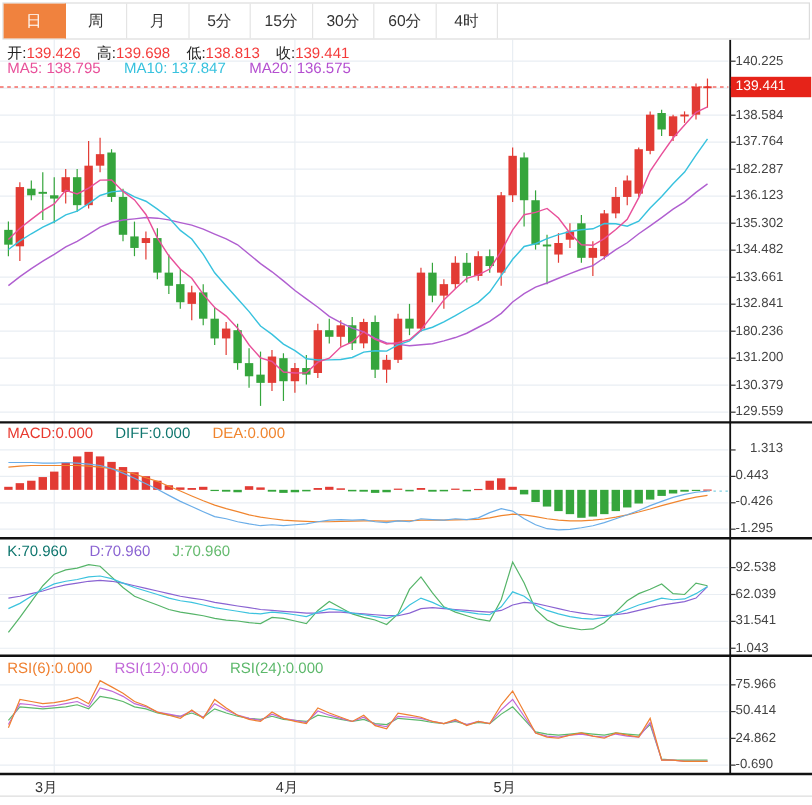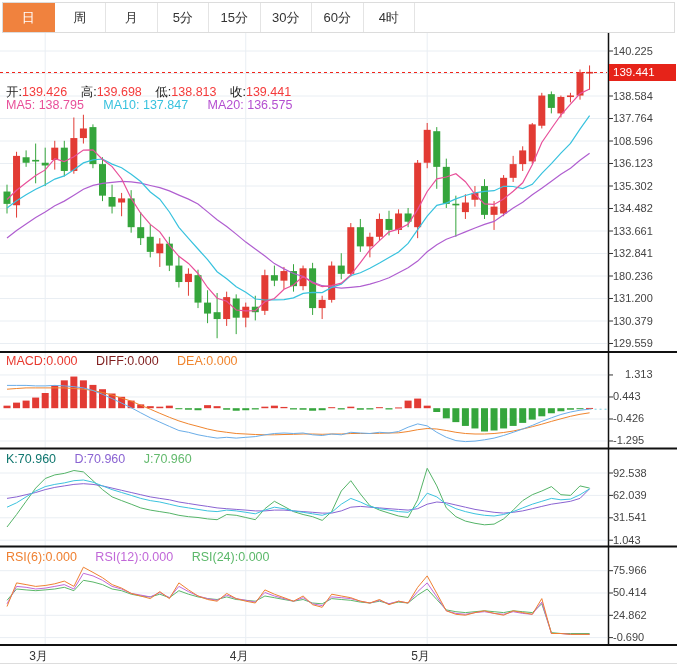--- a/index.html
+++ b/index.html
@@ -9,37 +9,37 @@
 
   
   .tabbar { position:absolute; top:2px; left:2px; width:673px; height:31px;
             display:flex; border:1px solid #dcdcdc; background:#fff; }
   .tab { width:51.5px; height:100%; display:flex; align-items:center; justify-content:center;
          font-size:13px; color:#333; border-right:1px solid #e4e4e4; cursor:pointer; }
   .tab.sel { background:#f0823e; color:#fff; border-right:1px solid #f0823e; }
   .tab-fill { flex:1; }
 
   
-  .row { position:absolute; left:6px; white-space:nowrap; font-size:12.5px;margin-top:48px; }
+  .row { position:absolute; left:6px; white-space:nowrap; font-size:12.5px; }
   .row1 { top:36px; }
   .row2 { top:50px; }
   .grp { margin-right:10px; }
   .lab { color:#222; }
   .val { color:#f43b3b; }
   .c-ma5 { color:#e8509a; margin-right:16px; }
   .c-ma10 { color:#38c2de; margin-right:16px; }
   .c-ma20 { color:#b44fd0; }
   .ptitle { position:absolute; left:6px; font-size:12.5px; white-space:nowrap; }
   .t-macd { top:354px; }
   .t-kdj  { top:452px; }
   .t-rsi  { top:550px; }
   .tk { margin-right:15px; }
   .tk i { font-style:normal; }
   .c-macdr { color:#e8392f; }
-  .c-diff  { color:#7f1d1d; }
+  .c-diff  { color:#0f766e; }
   .c-dea   { color:#f0852e; }
   .c-k { color:#0f766e; }
   .c-d { color:#8a63d2; }
   .c-j { color:#64ba6e; }
   .c-rsi6  { color:#ef8031; }
   .c-rsi12 { color:#c168d8; }
   .c-rsi24 { color:#5cb86a; }
 
   .axis-lab { position:absolute; left:613px; font-size:11px; color:#444; white-space:nowrap; }
   .month-lab { position:absolute; top:648px; font-size:12px; color:#333; }
@@ -377,21 +377,21 @@
   <div class="month-lab" style="left: 29.2px;">3月</div>
   <div class="month-lab" style="left: 229.75px;">4月</div>
   <div class="month-lab" style="left: 411.2px;">5月</div>
 
   <div class="flag" style="top: 63.9991px;">139.441</div>
 
   <div id="axis-col">
       <div class="axis-lab" style="top: 44.5px;">140.225</div>
       <div class="axis-lab" style="top: 89.5px;">138.584</div>
       <div class="axis-lab" style="top: 111.986px;">137.764</div>
-      <div class="axis-lab" style="top: 134.5px;">108.596</div>
+      <div class="axis-lab" style="top: 134.5px;">182.287</div>
       <div class="axis-lab" style="top: 156.986px;">136.123</div>
       <div class="axis-lab" style="top: 179.5px;">135.302</div>
       <div class="axis-lab" style="top: 201.986px;">134.482</div>
       <div class="axis-lab" style="top: 224.5px;">133.661</div>
       <div class="axis-lab" style="top: 246.986px;">132.841</div>
       <div class="axis-lab" style="top: 269.5px;">180.236</div>
       <div class="axis-lab" style="top: 291.986px;">131.200</div>
       <div class="axis-lab" style="top: 314.5px;">130.379</div>
       <div class="axis-lab" style="top: 336.986px;">129.559</div>
       <div class="axis-lab" style="top: 368.455px; margin-left: 12px;">1.313</div>

